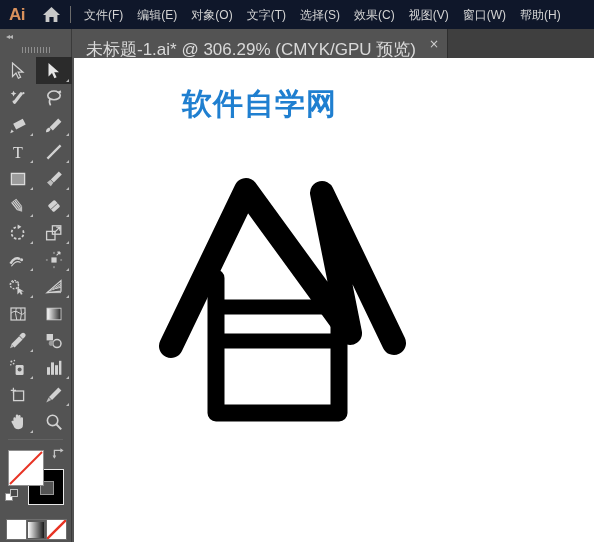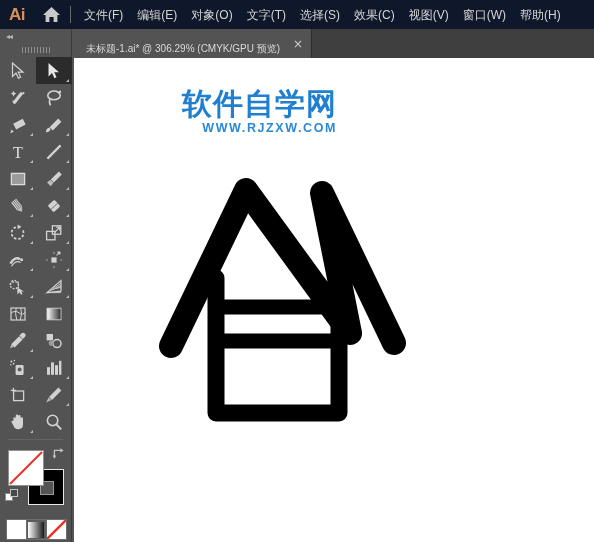--- a/index.html
+++ b/index.html
@@ -43,21 +43,21 @@
     background: #3f3f3f;
     display: flex; align-items: flex-end;
   }
   .doc-tab {
     height: 29px; background: #535353;
     display: flex; align-items: center;
     padding: 0 8px 0 12px;
     border-right: 1px solid #2e2e2e;
   }
   .doc-tab-label {
-    color: #d9d9d9; font-size: 10px; white-space: nowrap; line-height: 1; margin-top: 11px;
+    color: #d9d9d9; font-size: 17px; white-space: nowrap; line-height: 1; margin-top: 11px;
   }
   .doc-tab-close {
     color: #cfcfcf; font-size: 12px; margin-left: 13px; line-height: 1;
     font-family: "DejaVu Sans", sans-serif;
   }
 
   
   .toolbar {
     position: absolute; left: 0; top: 29px; width: 72px; height: 513px;
     background: #535353;
@@ -469,21 +469,20 @@
         </svg>
       </div>
     </div>
 
   </div>
 
   <div class="canvas">
 
     <div class="watermark">
       <div class="wm-cn">软件自学网</div>
-      <div class="wm-url">WWW.RJZXW.COM</div>
     </div>
 
     <svg class="artwork" width="320" height="280" viewBox="0 0 320 280">
 
       <path d="M17 183 L92 27 L196 170 L168 30 L240 180" fill="none" stroke="#000000" stroke-width="24" stroke-linecap="round" stroke-linejoin="round"></path>
 
       <path d="M62 115 L62 250 L185 250 L185 134" fill="none" stroke="#000000" stroke-width="17" stroke-linecap="round" stroke-linejoin="round"></path>
 
       <line x1="55" y1="144" x2="188" y2="144" stroke="#000000" stroke-width="15" stroke-linecap="butt"></line>
       <line x1="55" y1="178" x2="188" y2="178" stroke="#000000" stroke-width="15" stroke-linecap="butt"></line>

